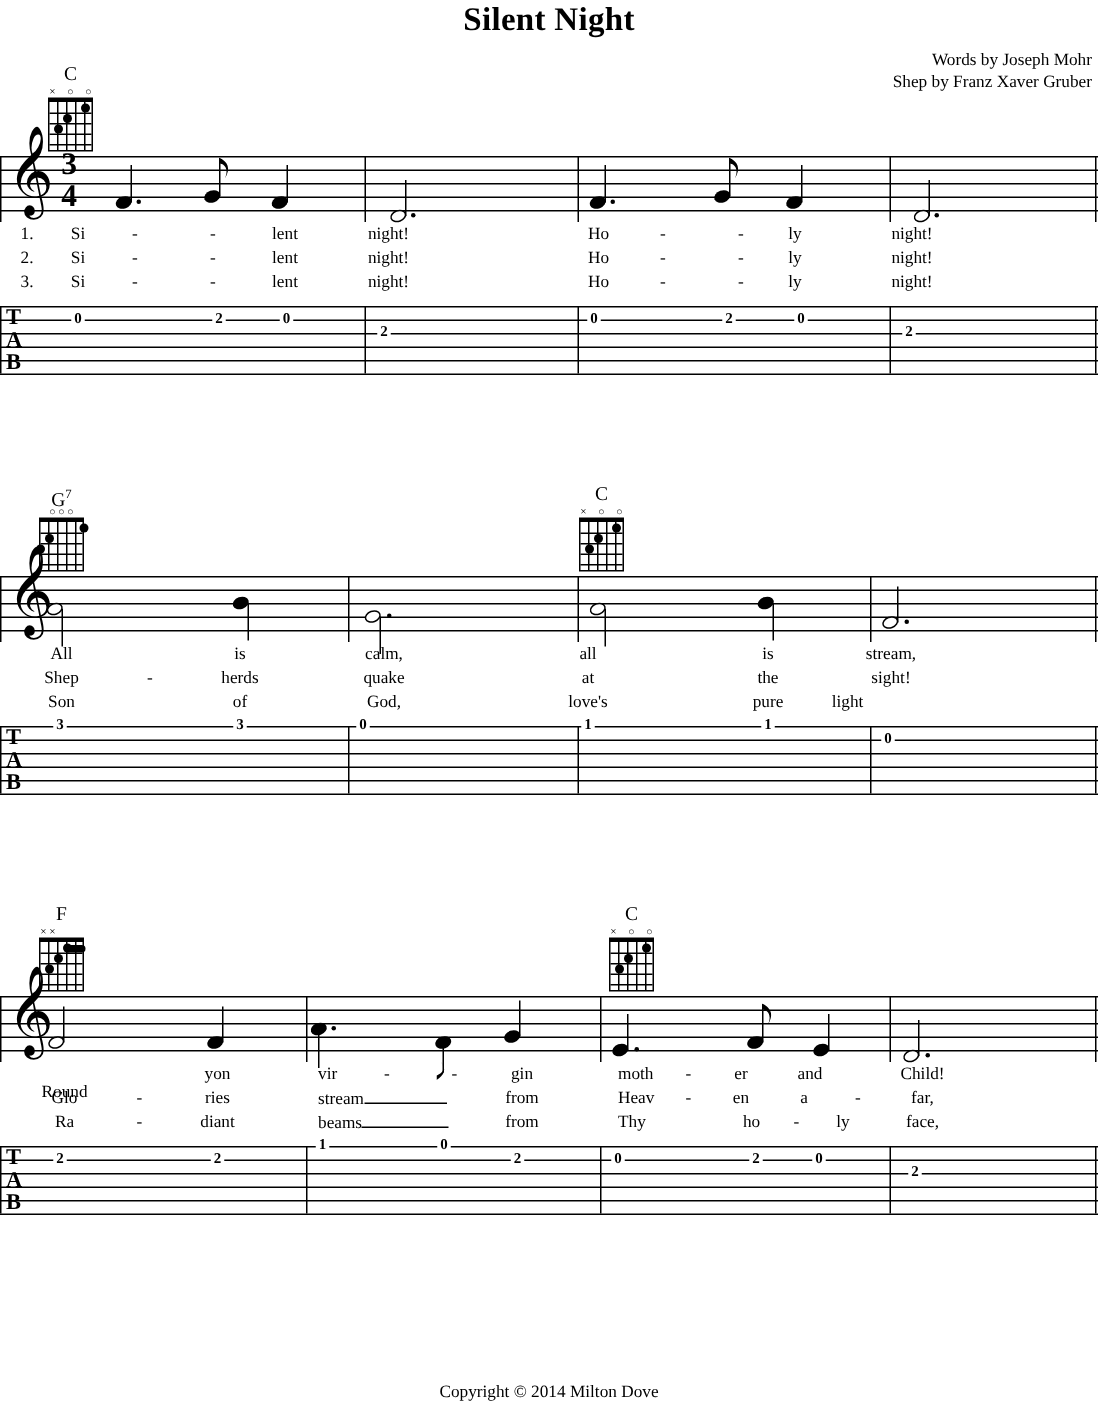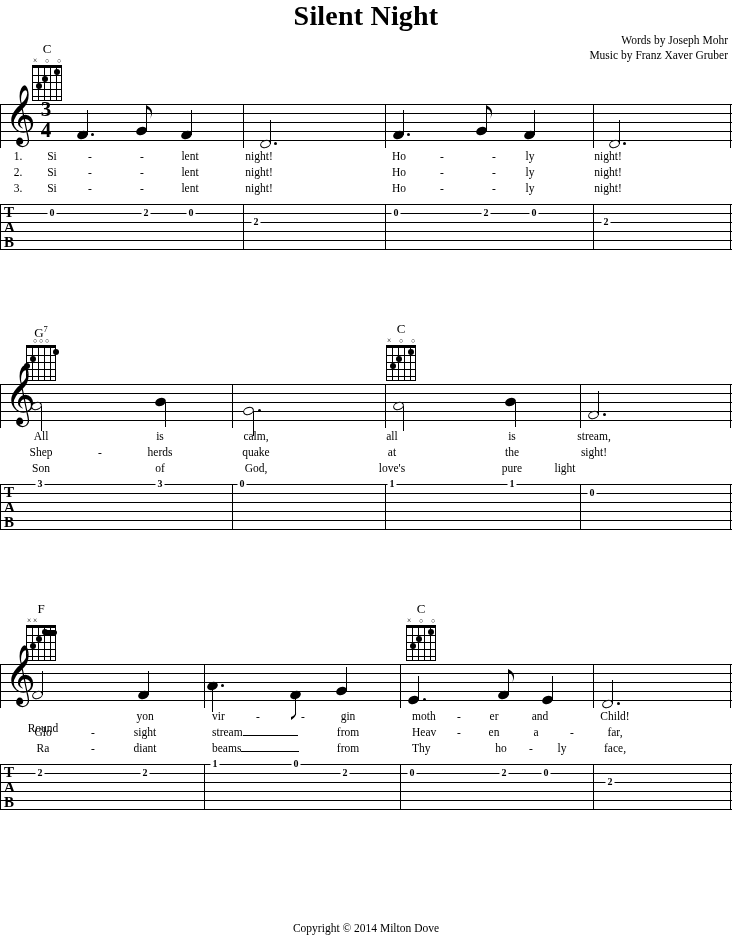--- a/index.html
+++ b/index.html
@@ -6,21 +6,21 @@
   body{
     width:732px;height:942px;position:relative;
     font-family:"Liberation Serif","DejaVu Serif",serif;
     color:#000;overflow:hidden;
   }
   .sheet{position:absolute;inset:0;}
 
   
   .title{
     position:absolute;top:0px;left:0;width:732px;text-align:center;
-    font-size:28px;font-weight:bold;letter-spacing:.2px;
+    font-size:22px;font-weight:bold;letter-spacing:.2px;
   }
   .credits{
     position:absolute;top:33px;right:4px;text-align:right;
     font-size:11.5px;line-height:14.6px;
   }
   .credits div{white-space:nowrap;}
 
   
   .system{position:absolute;left:0;width:732px;}
   .sys1{top:38px;}
@@ -105,21 +105,21 @@
 </style>
 </head>
 <body>
 
 <div class="sheet">
 
   <div class="title">Silent Night</div>
 
   <div class="credits">
     <div>Words by Joseph Mohr</div>
-    <div>Music by Franz Xaver Gruber</div>
+    <div>Shep by Franz Xaver Gruber</div>
   </div>
 
   <div class="system sys1">
 
     <div class="chord" style="left:24px;top:4px;">
       <div class="chord-name"><span>C</span></div>
       <div class="chord-marks">
         <span class="mk x" style="left:0px;"></span>
         <span class="mk o" style="left:12px;"></span>
         <span class="mk o" style="left:24px;"></span>
@@ -524,21 +524,21 @@
       <span class="lyr" style="left:303px;top:0px;">-</span>
       <span class="lyr" style="left:348px;top:0px;">gin</span>
       <span class="lyr ext" style="left:412px;top:0px;">moth</span>
       <span class="lyr" style="left:459px;top:0px;">-</span>
       <span class="lyr" style="left:494px;top:0px;">er</span>
       <span class="lyr" style="left:540px;top:0px;">and</span>
       <span class="lyr" style="left:615px;top:0px;">Child!</span>
 
       <span class="lyr" style="left:43px;top:16px;">Glo</span>
       <span class="lyr" style="left:93px;top:16px;">-</span>
-      <span class="lyr" style="left:145px;top:16px;">sight</span>
+      <span class="lyr" style="left:145px;top:16px;">ries</span>
       <span class="lyr ext" style="left:212px;top:16px;"><span>stream</span><span class="ul" style="width:55px;"></span></span>
       <span class="lyr" style="left:348px;top:16px;">from</span>
       <span class="lyr ext" style="left:412px;top:16px;">Heav</span>
       <span class="lyr" style="left:459px;top:16px;">-</span>
       <span class="lyr" style="left:494px;top:16px;">en</span>
       <span class="lyr" style="left:536px;top:16px;">a</span>
       <span class="lyr" style="left:572px;top:16px;">-</span>
       <span class="lyr" style="left:615px;top:16px;">far,</span>
 
       <span class="lyr" style="left:43px;top:32px;">Ra</span>

